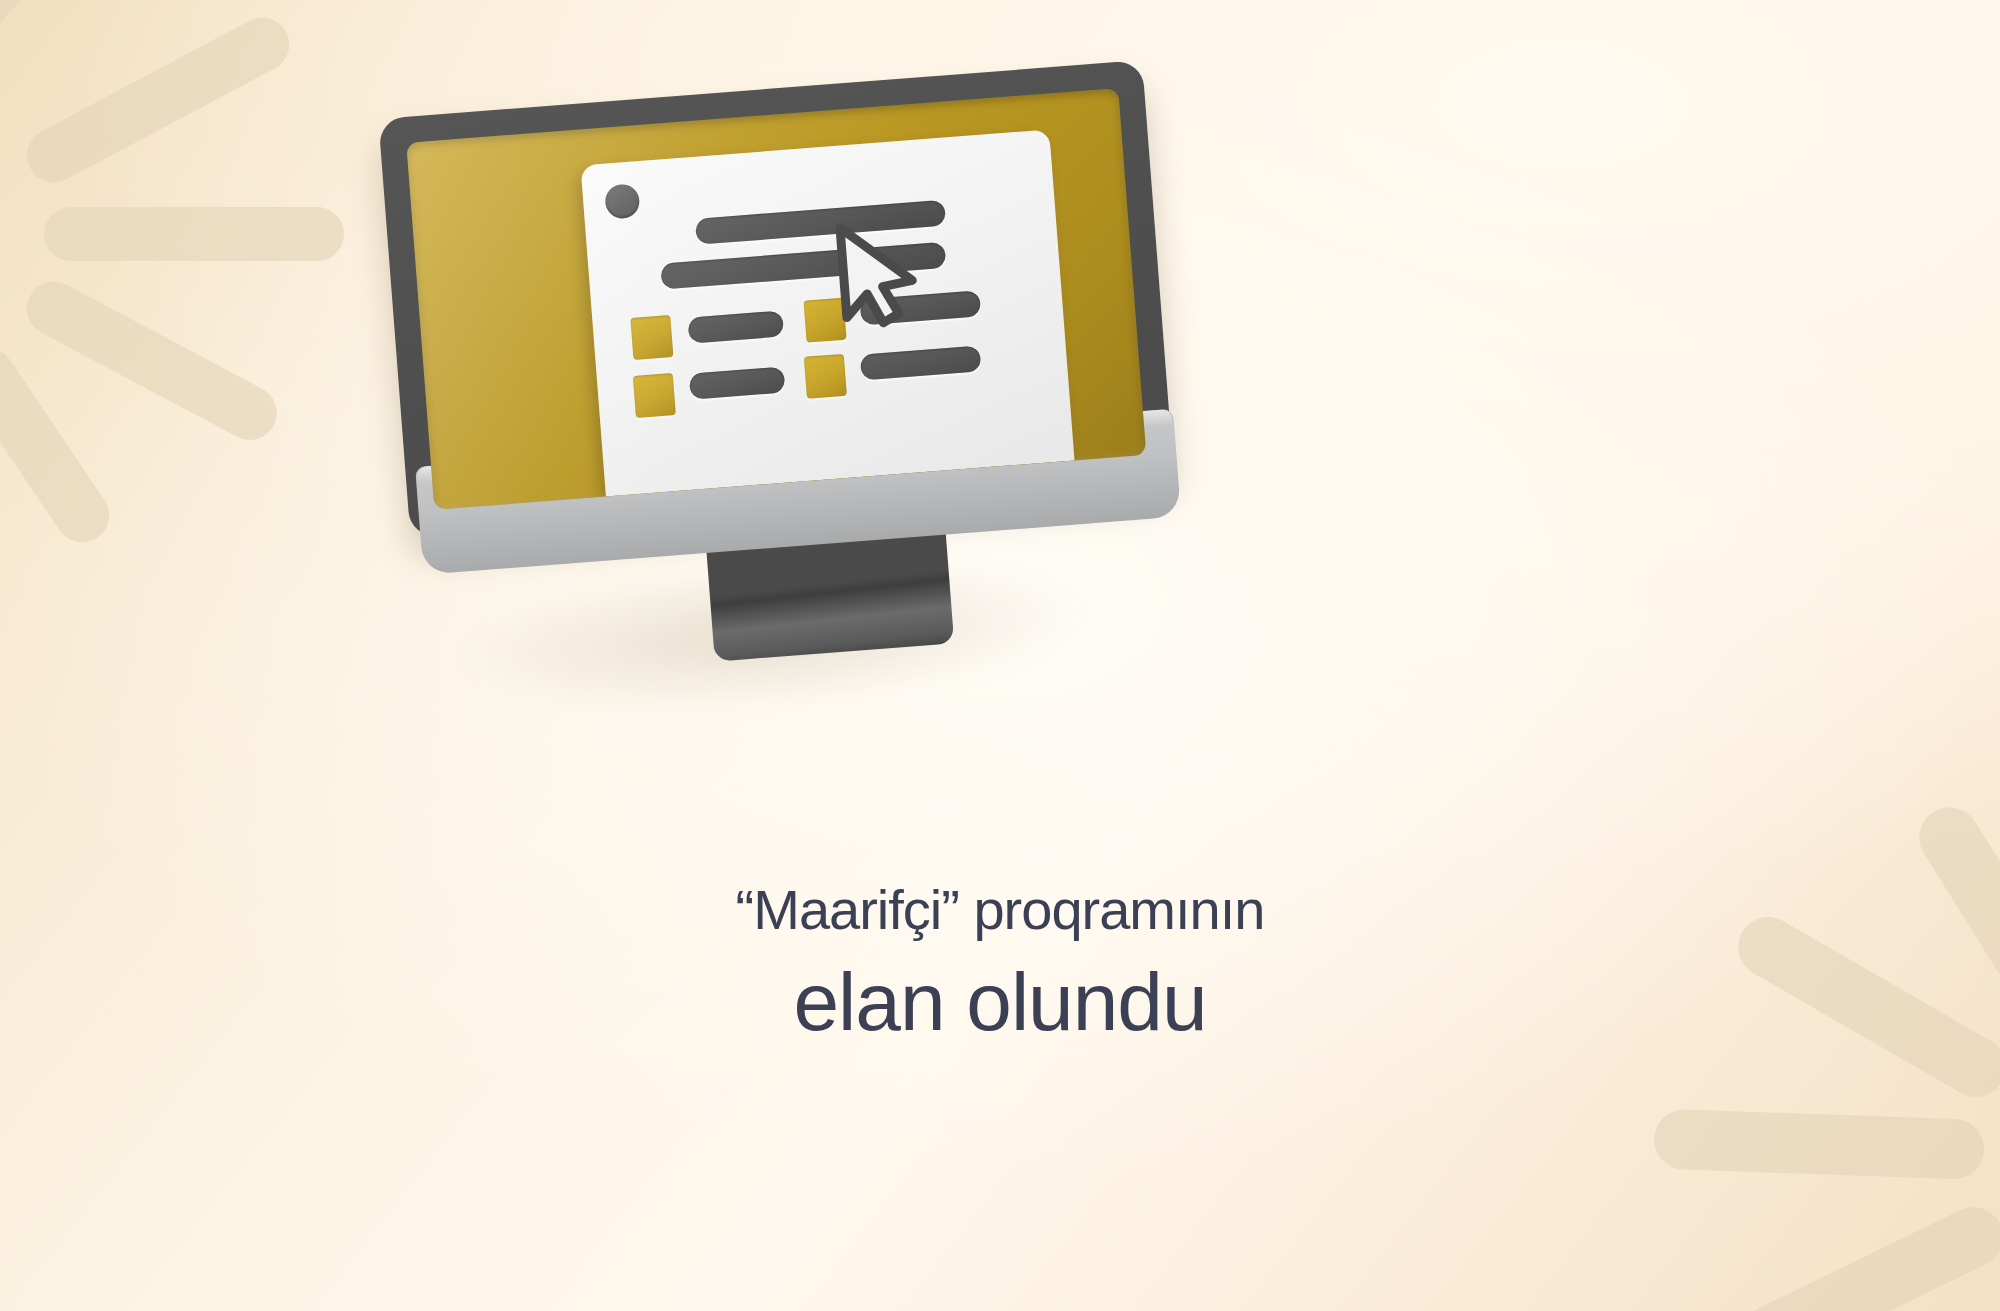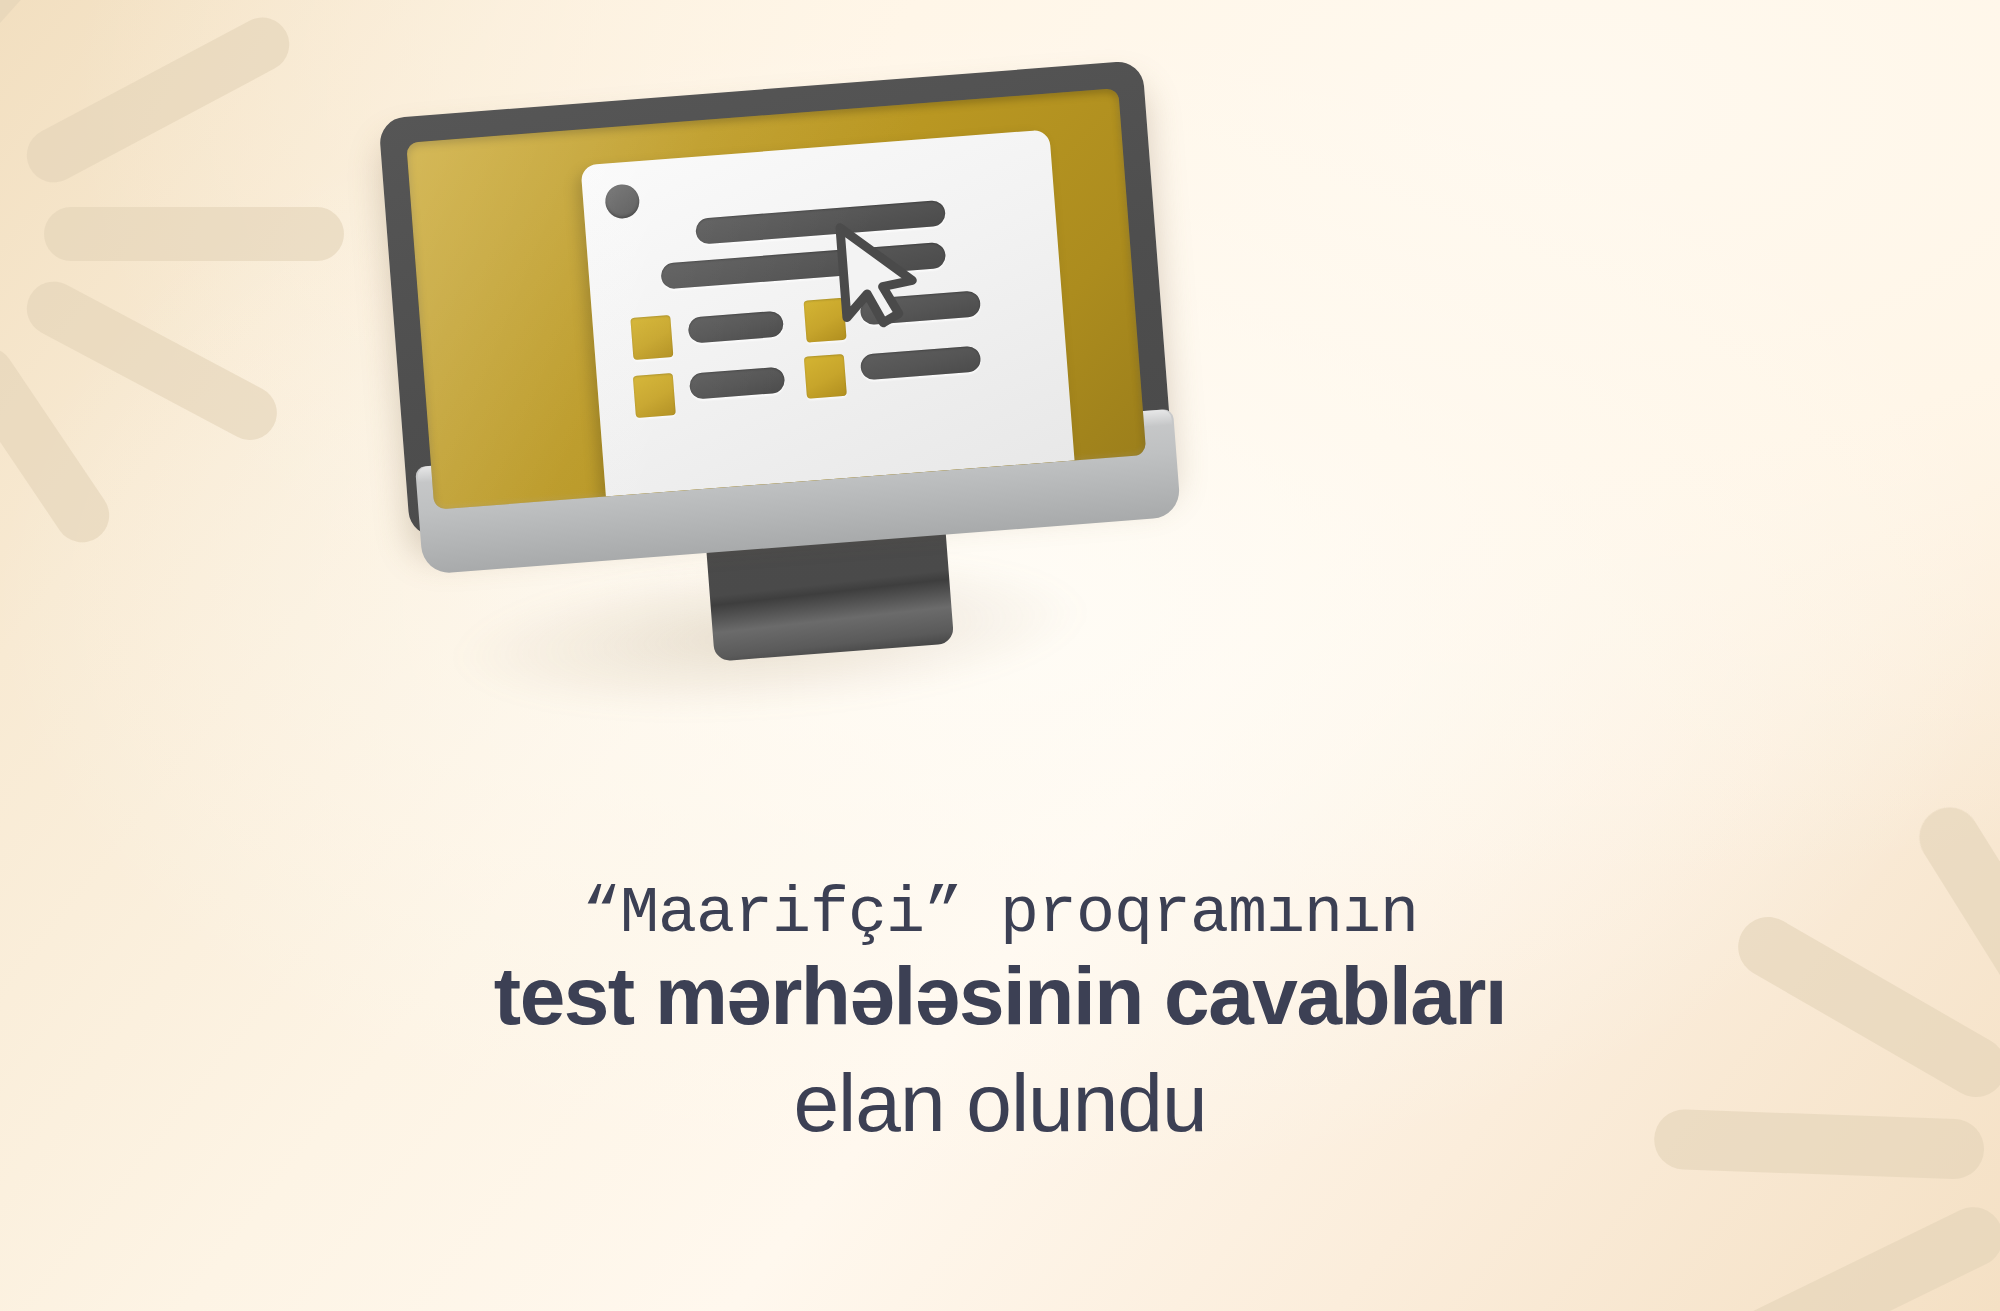--- a/index.html
+++ b/index.html
@@ -127,21 +127,21 @@
 
   
   #headline{
     position:absolute;
     left:0; right:0; top:880px;
     text-align:center;
     color:#3C4054;
     line-height:1.06;
   }
   .hl-line{ display:block; white-space:nowrap; }
-  #headline-line-1{ font-size:65px; font-weight:400; letter-spacing:-1px;font-family:Liberation Mono, monospace; }
+  #headline-line-1{ font-size:56px; font-weight:400; letter-spacing:-1px; }
   #headline-line-2{ font-size:82px; font-weight:700; letter-spacing:-1.5px; margin-top:4px; }
   #headline-line-3{ font-size:82px; font-weight:400; letter-spacing:-1px; margin-top:20px; }
 </style>
 </head>
 <body>
 
 <div id="bg-gradient"></div>
 <div id="bg-vignette"></div>
 
 <div class="sunburst" id="sunburst-top-left">
@@ -199,15 +199,14 @@
         </svg>
       </div>
 
       <div id="screen-sheen"></div>
     </div>
   </div>
 </div>
 
 <div id="headline">
   <span class="hl-line" id="headline-line-1">“Maarifçi” proqramının</span>
-  <span class="hl-line" id="headline-line-2">test mərhələsinin cavabları</span>
   <span class="hl-line" id="headline-line-3">elan olundu</span>
 </div>
 
 </body></html>

